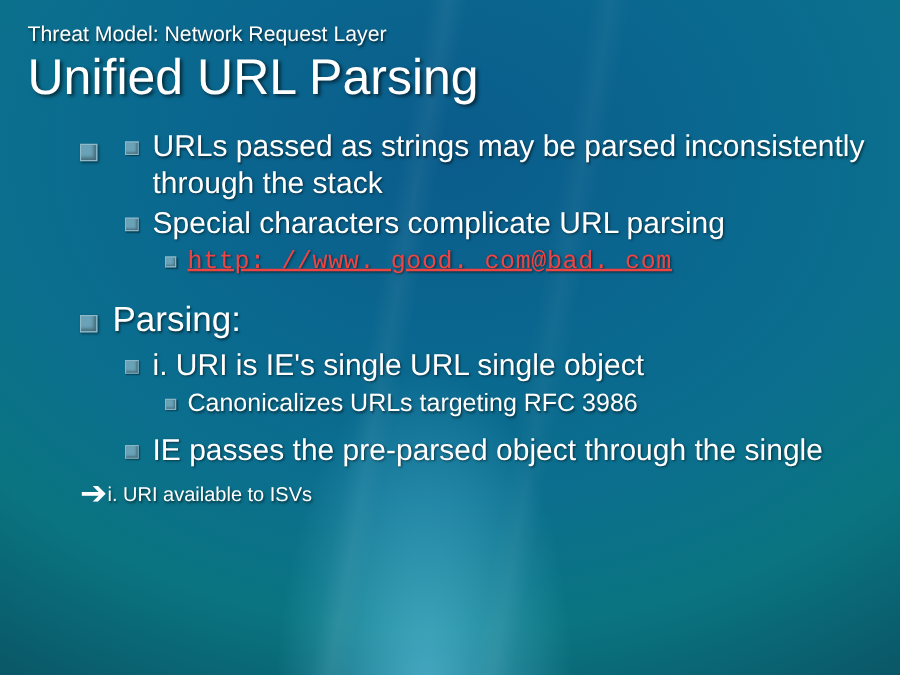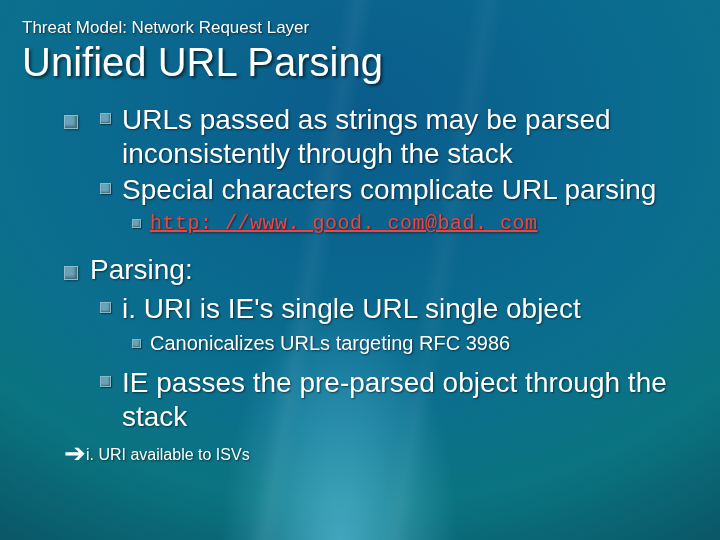--- a/index.html
+++ b/index.html
@@ -57,21 +57,21 @@
   .arrow {
     display: inline-block;
     width: 22px;
     font-size: 26px;
     line-height: 1;
     vertical-align: -2px;
   }
   .l2 { margin-top: 6px; margin-left: 10px; }
   .l2 > li { position: relative; padding-left: 22px; margin-bottom: 2px; }
   .l2 > li > .txt {
-    font-size: 28px;
+    font-size: 24px;
     line-height: 1.22;
     text-shadow: 1px 1px 2px rgba(0,0,0,0.55);
   }
   .l2 > li::before {
     content: "";
     position: absolute;
     left: 0; top: 10px;
     width: 9px; height: 9px;
     background: #6aa3b8;
     border: 1px solid rgba(255,255,255,0.22);
@@ -136,21 +136,21 @@
       <li>
         <span class="txt">i. URI is IE's single URL single object</span>
         <ul class="l3">
           <li>
             <span class="txt">Canonicalizes URLs targeting RFC 3986</span>
           </li>
         </ul>
         <div class="gap-sm"></div>
       </li>
       <li>
-        <span class="txt">IE passes the pre-parsed object through the stack</span>
+        <span class="txt">IE passes the pre-parsed object through the single</span>
       </li>
     </ul>
   </li>
 
   <li class="noicon">
     <span class="arrow">➔</span><span class="txt" style="font-size:16px">i. URI available to ISVs</span>
   </li>
 
 </ul>
 

